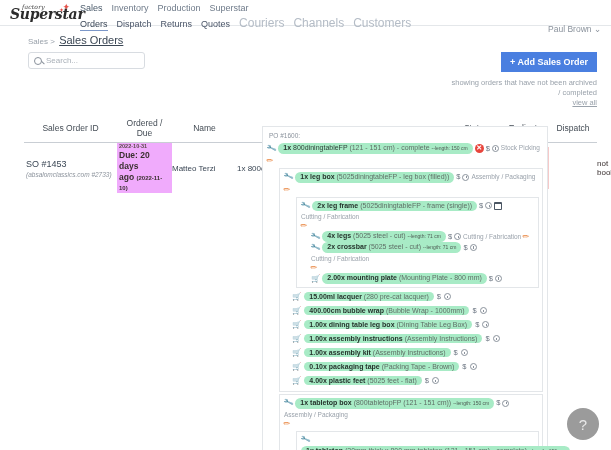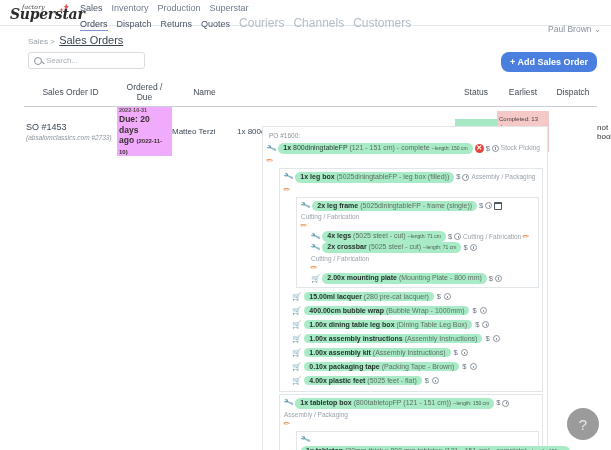--- a/index.html
+++ b/index.html
@@ -43,21 +43,21 @@
   .search {
     width:117px; height:17px; border:1px solid #d8dce1; border-radius:3px;
     display:flex; align-items:center; padding:0 5px; background:#fff;
   }
   .search .mag { width:8px; height:8px; border:1.2px solid #8a929c; border-radius:50%; position:relative; margin-right:4px; flex:0 0 8px;}
   .search .mag:after { content:""; position:absolute; width:3.5px; height:1.2px; background:#8a929c; transform:rotate(45deg); right:-3px; bottom:0px; }
   .search .ph { color:#a9b0b8; font-size:8px; }
 
   .right-actions { margin-left:auto; text-align:right; }
   .addbtn {
-    background:#4a7fe0; color:#fff; border:none; border-radius:8px;
+    background:#4a7fe0; color:#fff; border:none; border-radius:0;
     font-size:9px; font-weight:bold; padding:5px 9px; cursor:pointer;
     font-family:"Liberation Sans", sans-serif;
   }
   .note { font-size:7.5px; color:#9aa2ab; line-height:1.35; margin-top:6px; }
   .note .viewall { color:#9aa2ab; text-decoration:underline; }
 
   
   .tablewrap { margin: 8px 14px 0 24px; }
   table.orders { width:100%; border-collapse:collapse; table-layout:fixed; }
   table.orders th {
@@ -176,20 +176,25 @@
   <span class="cur">Sales Orders</span>
 </div>
 
 <div class="toolrow">
   <div class="search">
     <span class="mag"></span>
     <span class="ph">Search...</span>
   </div>
   <div class="right-actions">
     <button class="addbtn">+ Add Sales Order</button>
+    <div class="note">
+      <div>showing orders that have not been archived</div>
+      <div>/ completed</div>
+      <div class="viewall">view all</div>
+    </div>
   </div>
 </div>
 
 <div class="tablewrap">
   <table class="orders">
     <thead>
       <tr>
         <th class="c-id">Sales Order ID</th>
         <th class="c-due">Ordered / Due</th>
         <th class="c-name">Name</th>

